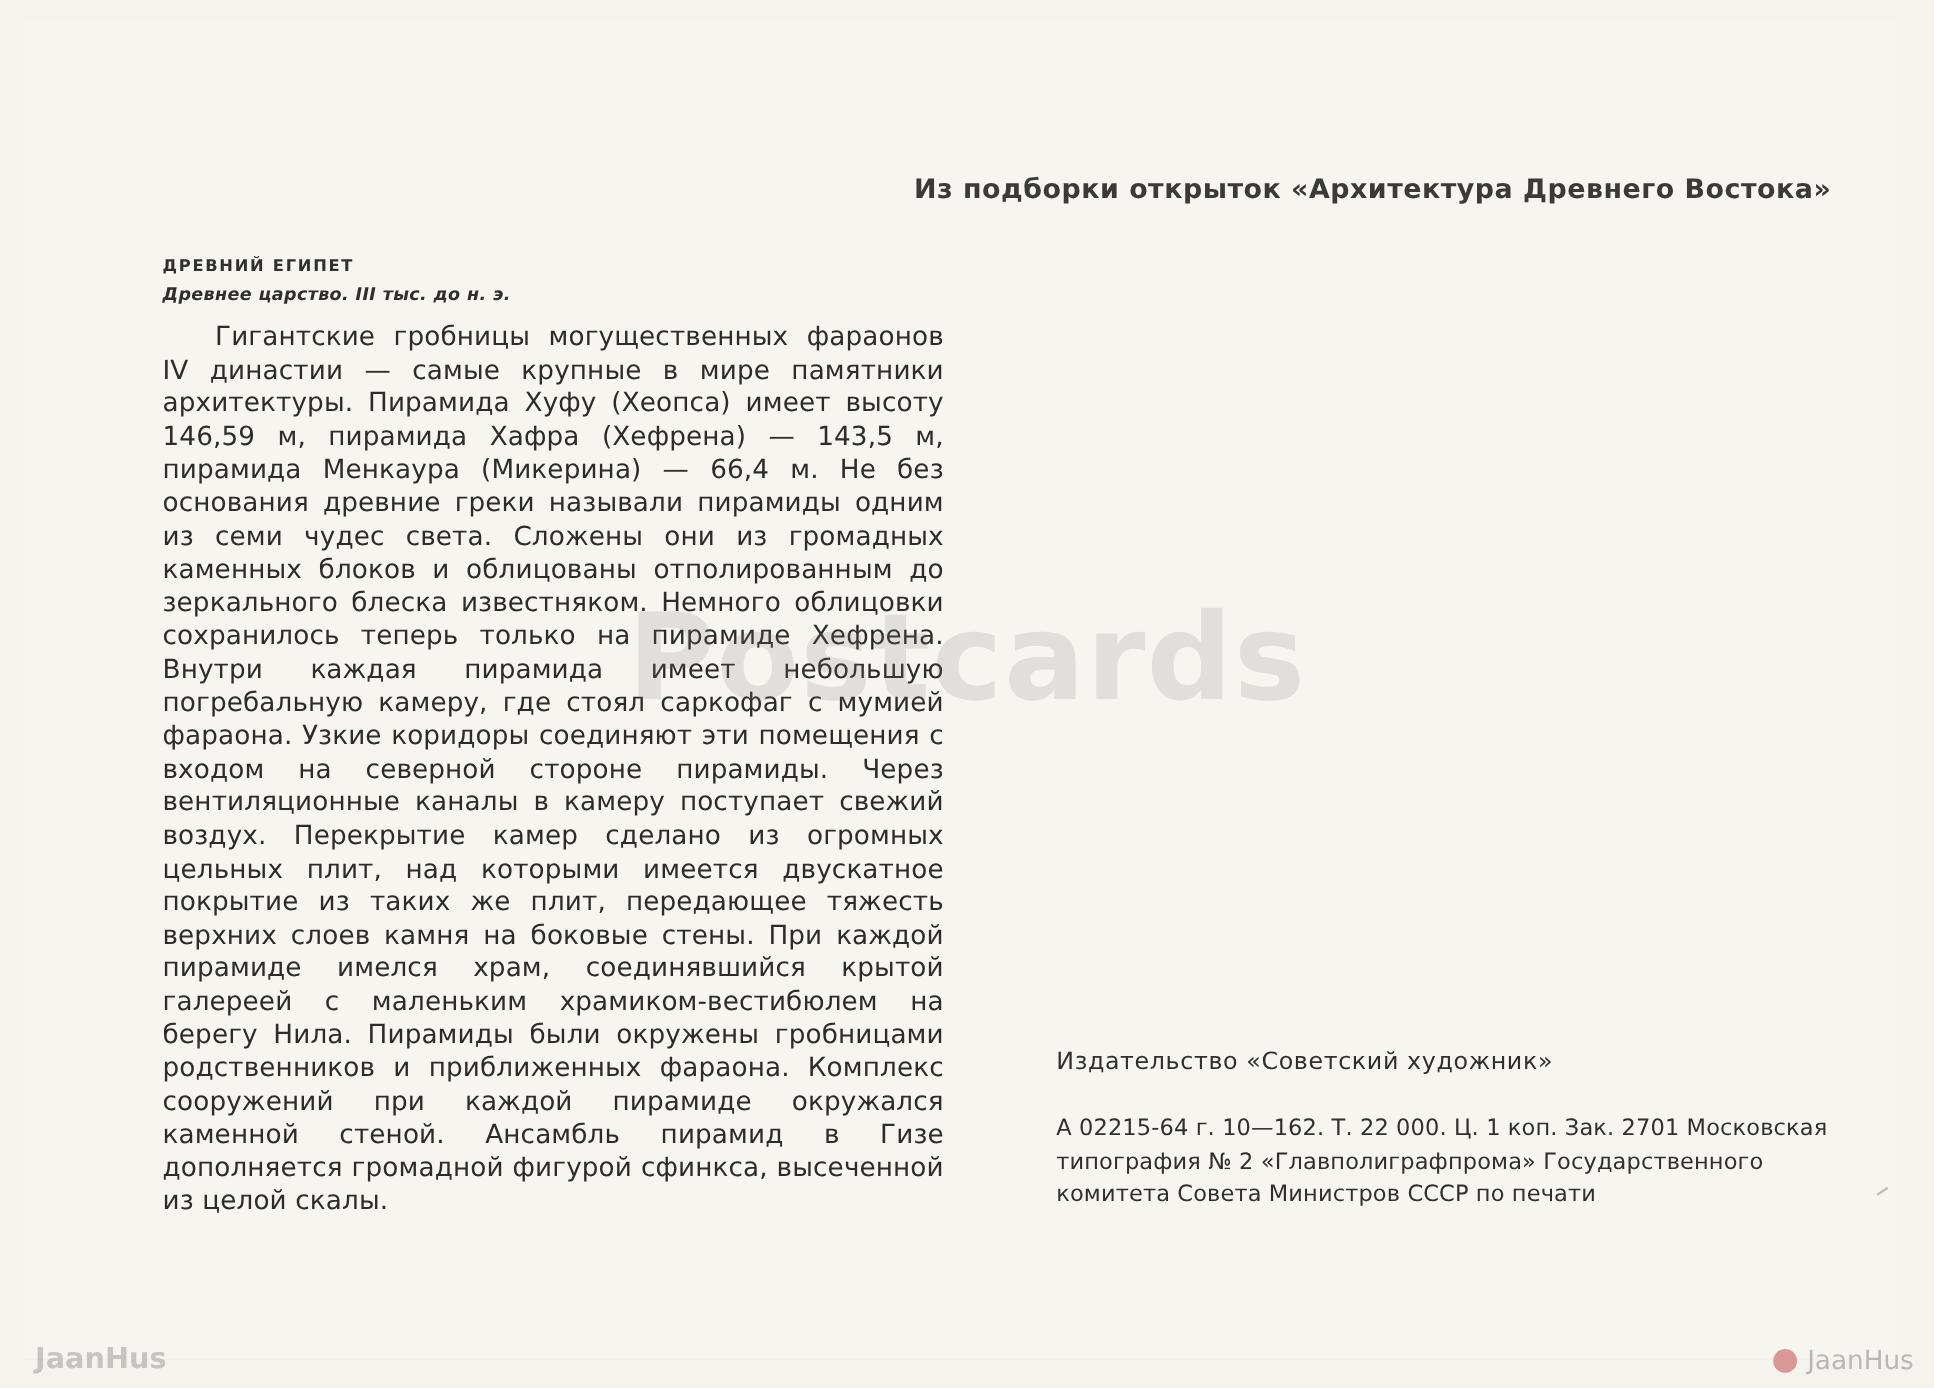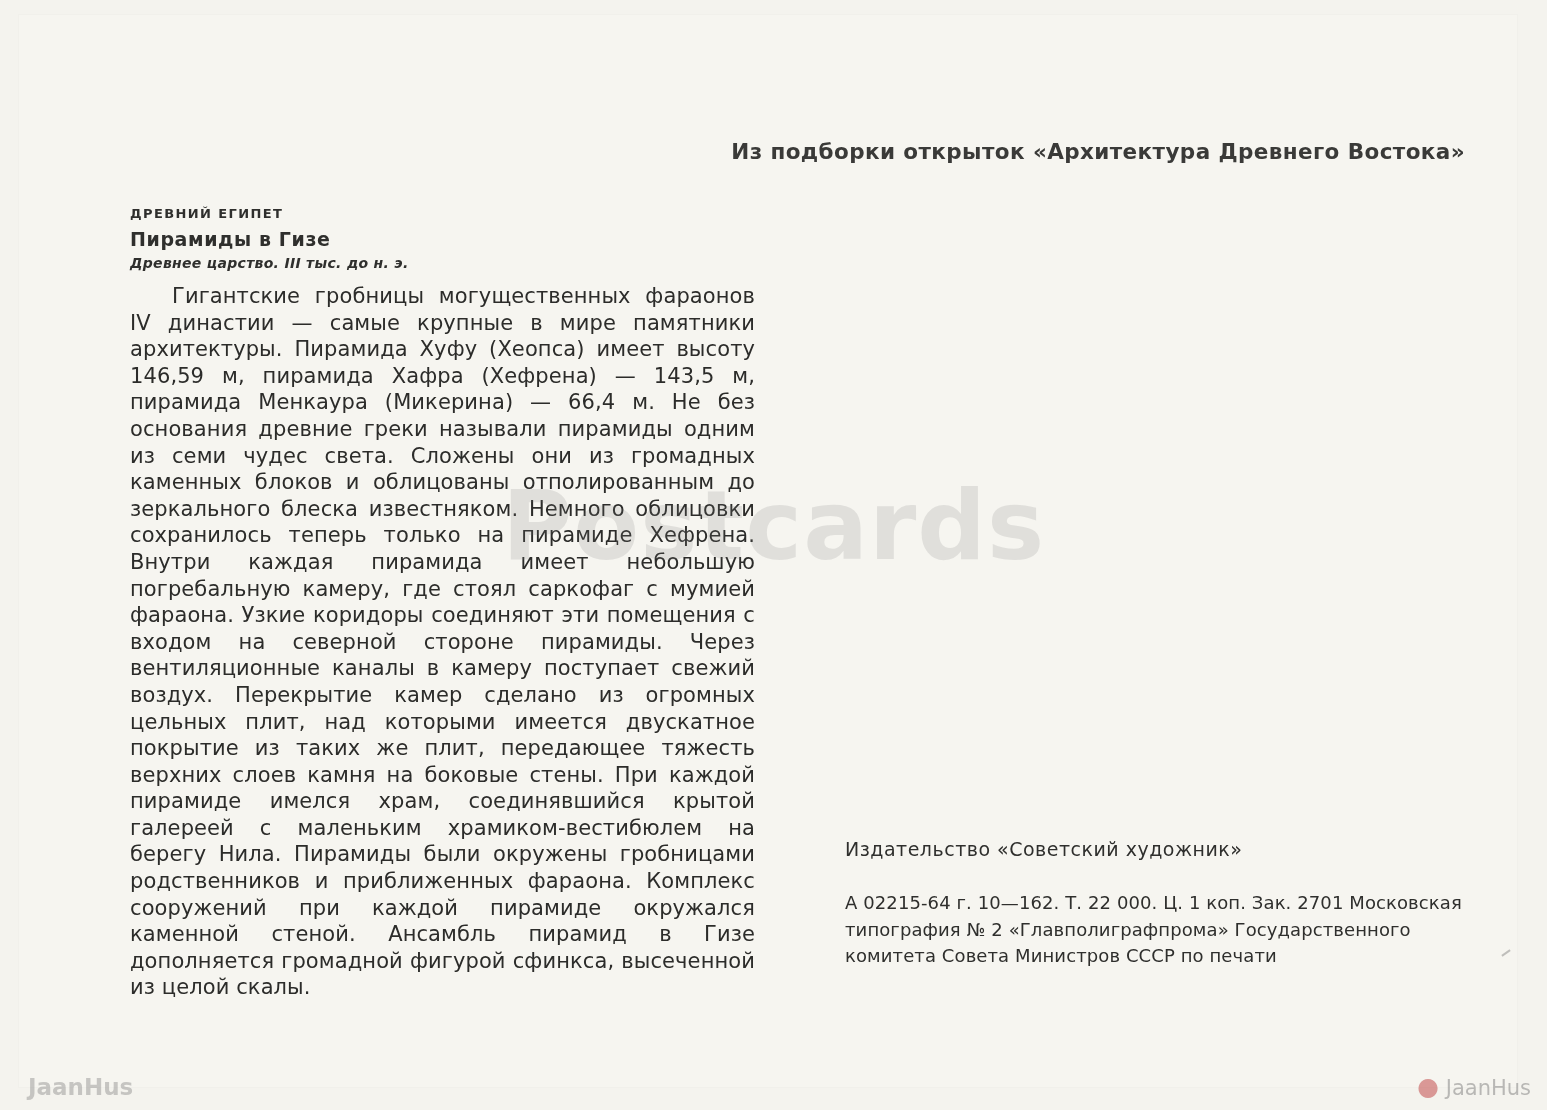--- a/index.html
+++ b/index.html
@@ -146,21 +146,20 @@
 </head>
 <body>
 
 <div class="card">
   <div class="paper"></div>
 
   <div class="series-line">Из подборки открыток «Архитектура Древнего Востока»</div>
 
   <div class="left-col">
     <div class="title-main">ДРЕВНИЙ ЕГИПЕТ</div>
-    <div class="title-sub">Пирамиды в Гизе</div>
     <div class="title-italic">Древнее царство. III тыс. до н. э.</div>
     <div class="body-text">Гигантские гробницы могущественных фараонов IV династии — самые крупные в мире памятники архитектуры. Пирамида Хуфу (Хеопса) имеет высоту 146,59 м, пирамида Хафра (Хефрена) — 143,5 м, пирамида Менкаура (Микерина) — 66,4 м. Не без основания древние греки называли пирамиды одним из семи чудес света. Сложены они из громадных каменных блоков и облицованы отполированным до зеркального блеска известняком. Немного облицовки сохранилось теперь только на пирамиде Хефрена. Внутри каждая пирамида имеет небольшую погребальную камеру, где стоял саркофаг с мумией фараона. Узкие коридоры соединяют эти помещения с входом на северной стороне пирамиды. Через вентиляционные каналы в камеру поступает свежий воздух. Перекрытие камер сделано из огромных цельных плит, над которыми имеется двускатное покрытие из таких же плит, передающее тяжесть верхних слоев камня на боковые стены. При каждой пирамиде имелся храм, соединявшийся крытой галереей с маленьким храмиком-вестибюлем на берегу Нила. Пирамиды были окружены гробницами родственников и приближенных фараона. Комплекс сооружений при каждой пирамиде окружался каменной стеной. Ансамбль пирамид в Гизе дополняется громадной фигурой сфинкса, высеченной из целой скалы.</div>
   </div>
 
   <div class="right-col">
     <div class="publisher">Издательство «Советский художник»</div>
     <div class="imprint">А 02215-64 г. 10—162. Т. 22 000. Ц. 1 коп. Зак. 2701 Московская типография № 2 «Главполиграфпрома» Государственного комитета Совета Министров СССР по печати</div>
   </div>
 
   <div class="corner-mark"></div>

